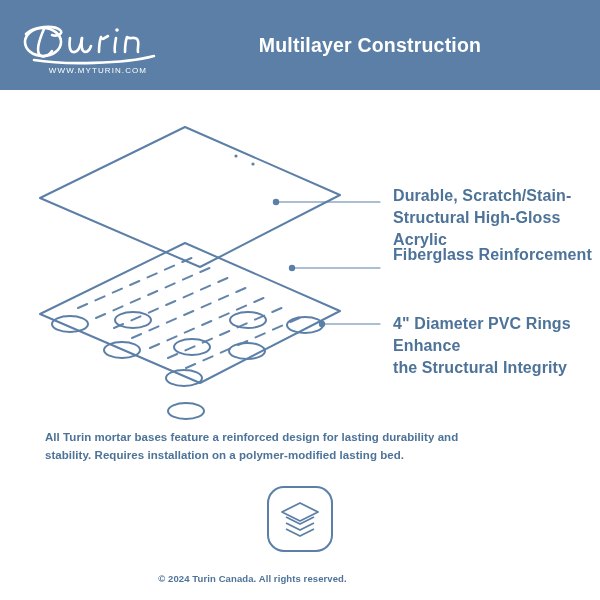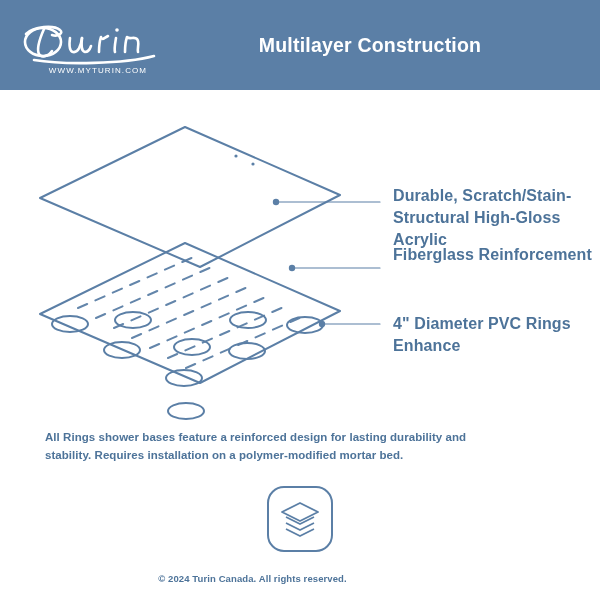--- a/index.html
+++ b/index.html
@@ -210,25 +210,26 @@
     <div>Durable, Scratch/Stain-</div>
     <div>Structural High-Gloss Acrylic</div>
   </div>
 
   <div class="callout" id="callout-1">
     <div>Fiberglass Reinforcement</div>
   </div>
 
   <div class="callout" id="callout-2">
     <div>4" Diameter PVC Rings Enhance</div>
+    <div>the Structural Integrity</div>
   </div>
 
   <div class="body-copy">
-    <div>All Rings shower bases feature a reinforced design for lasting durability and</div>
-    <div>stability. Requires installation on a polymer-modified mortar bed.</div>
+    <div>All Turin mortar bases feature a reinforced design for lasting durability and</div>
+    <div>stability. Requires installation on a polymer-modified lasting bed.</div>
   </div>
 
   <div class="badge">
     <svg width="70" height="70" viewBox="0 0 70 70">
       <rect x="3" y="3" width="64" height="64" rx="16" ry="16" fill="none" stroke="#5b7fa6" stroke-width="2"></rect>
       <g fill="none" stroke="#5b7fa6" stroke-width="1.8" stroke-linejoin="round">
         <path d="M35 19 L53 28 L35 37 L17 28 Z"></path>
         <path d="M21 33 L35 40 L49 33"></path>
         <path d="M21 39 L35 46 L49 39"></path>
         <path d="M21 45 L35 52 L49 45"></path>

